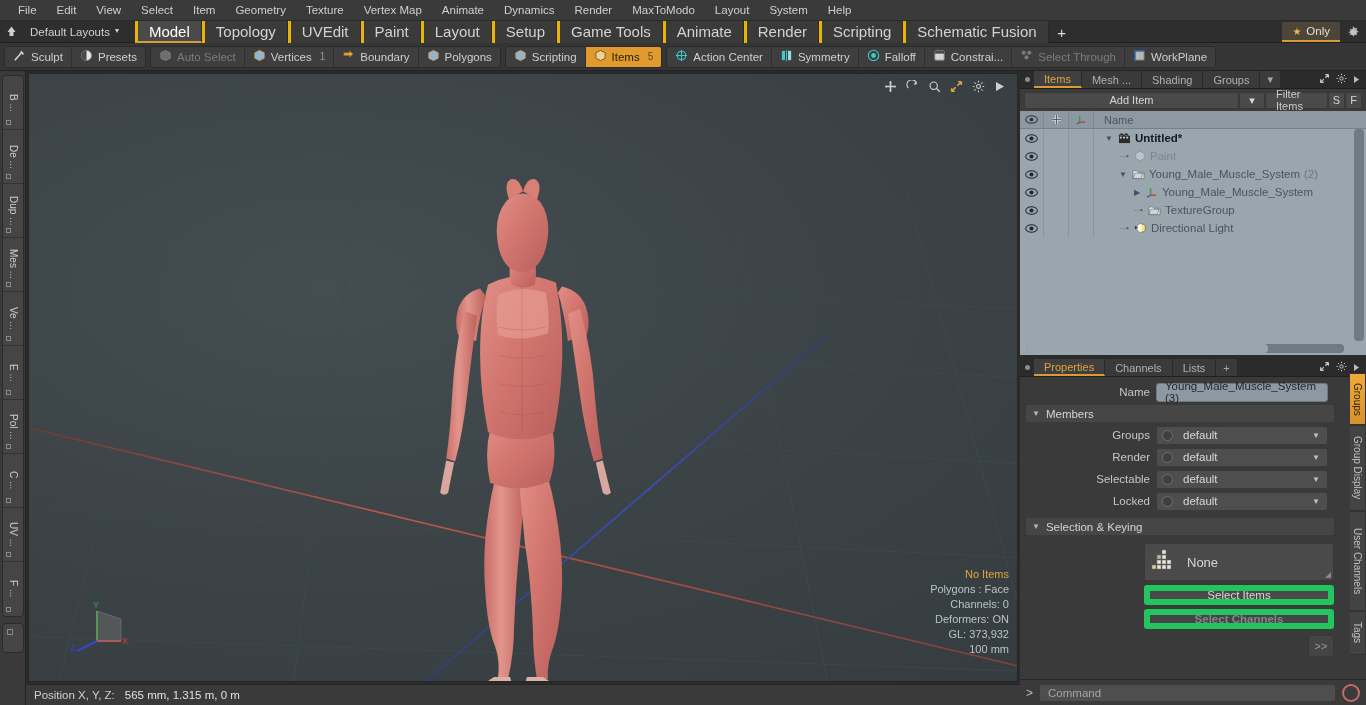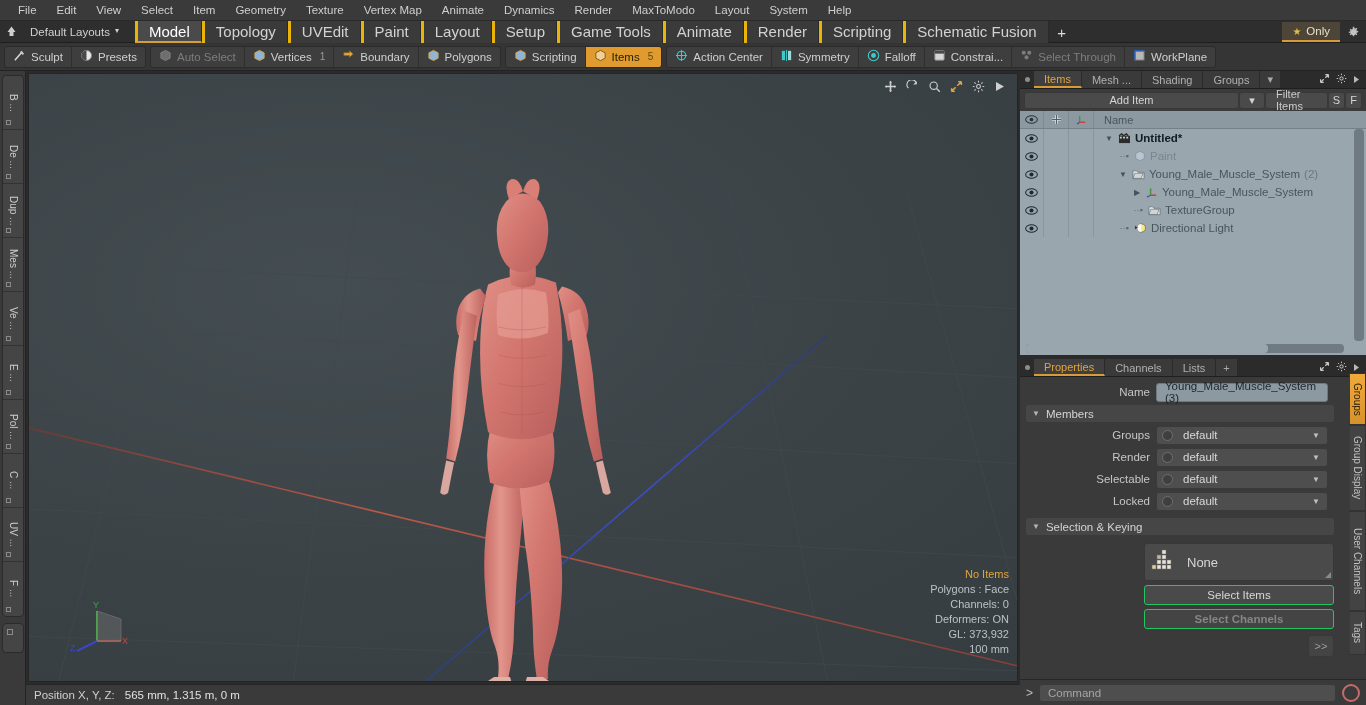--- a/index.html
+++ b/index.html
@@ -199,21 +199,21 @@
   }
   .combo .dncaret { position: absolute; right: 7px; font-size: 8px; color: #c0c0c0; }
   .selbox {
     margin-left: 124px; margin-right: 32px; height: 38px; background: #4a4a4a;
     border: 1px solid #383838; border-radius: 3px; display: flex; align-items: center; gap: 10px; padding-left: 6px;
     position: relative;
   }
   .selbox .txt { color: #d6d6d6; font-size: 13px; }
   .selbox .corner { position:absolute; right:2px; bottom:2px; width:0;height:0;border-left:6px solid transparent;border-bottom:6px solid #8a8a8a; }
   .wbtn {
-    margin-left: 124px; margin-right: 32px; height: 20px; background: #4a4a4a; border: 1px solid #22c55e;
+    margin-left: 124px; margin-right: 32px; height: 20px; background: #4a4a4a; border: 6px solid #22c55e;
     border-radius: 3px; display: flex; align-items: center; justify-content: center;
     color: #d8d8d8; font-size: 11.5px; margin-top: 4px;
   }
   .wbtn.disabled { color: #858585; background: #444; font-weight: bold; }
   .arrbtn {
     margin-left: auto; margin-right: 32px; width: 26px; height: 22px; background: #444;
     border: 1px solid #383838; border-radius: 3px; display: flex; align-items: center; justify-content: center;
     color: #9d9d9d; font-size: 11px; margin-top: 6px;
   }
 

